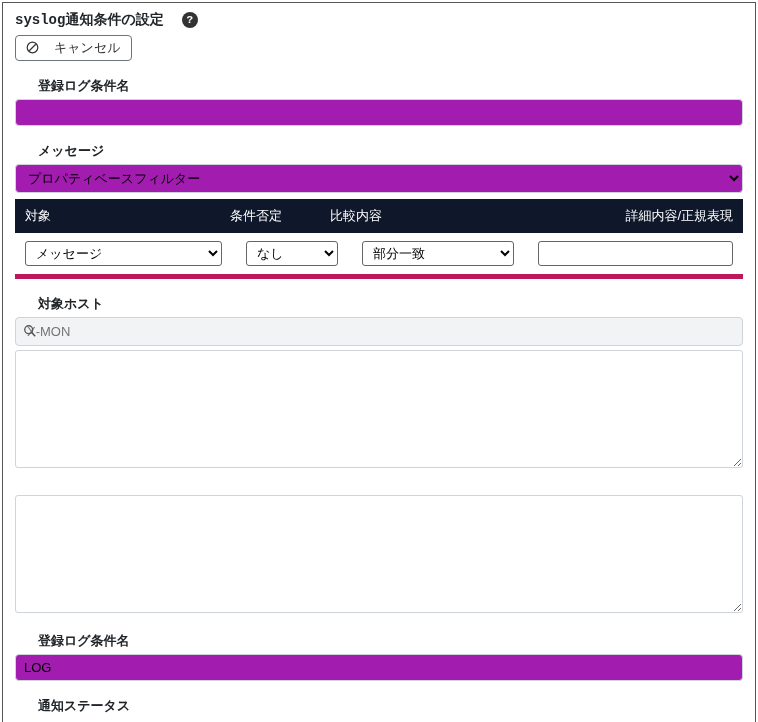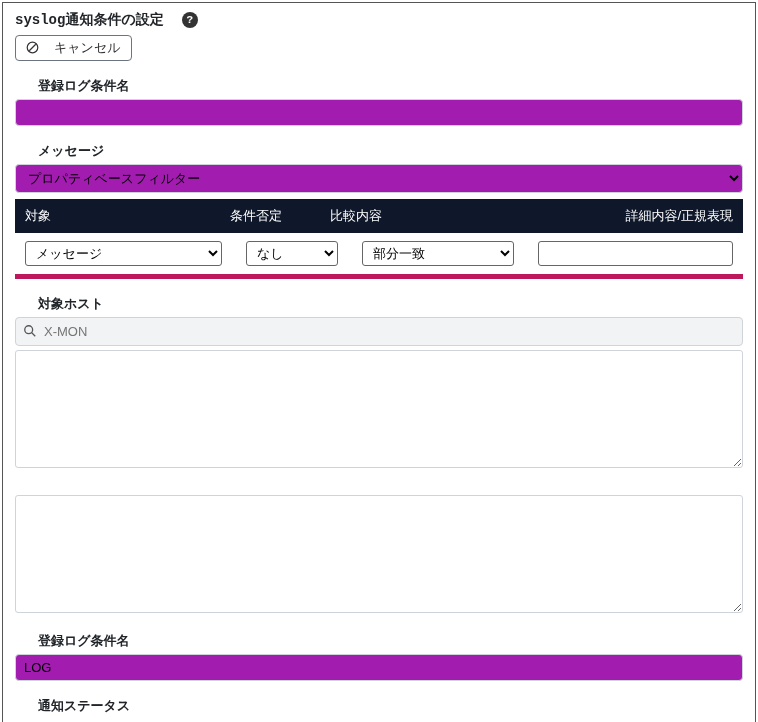--- a/index.html
+++ b/index.html
@@ -99,21 +99,21 @@
   .filter-row .inp4 { flex: 1 1 auto; }
 
   .search-box {
     position: relative;
   }
   .search-box input {
     width: 100%;
     border: 1px solid #ced4da;
     background: #f1f3f4;
     border-radius: 4px;
-    padding: 6px 8px 6px 28px;
+    padding: 6px 8px 6px 11px;
     font-size: 13px;
     color: #444;
   }
   .search-box .mag {
     position: absolute;
     left: 8px; top: 50%;
     transform: translateY(-50%);
     width: 14px; height: 14px;
     color: #555;
   }

